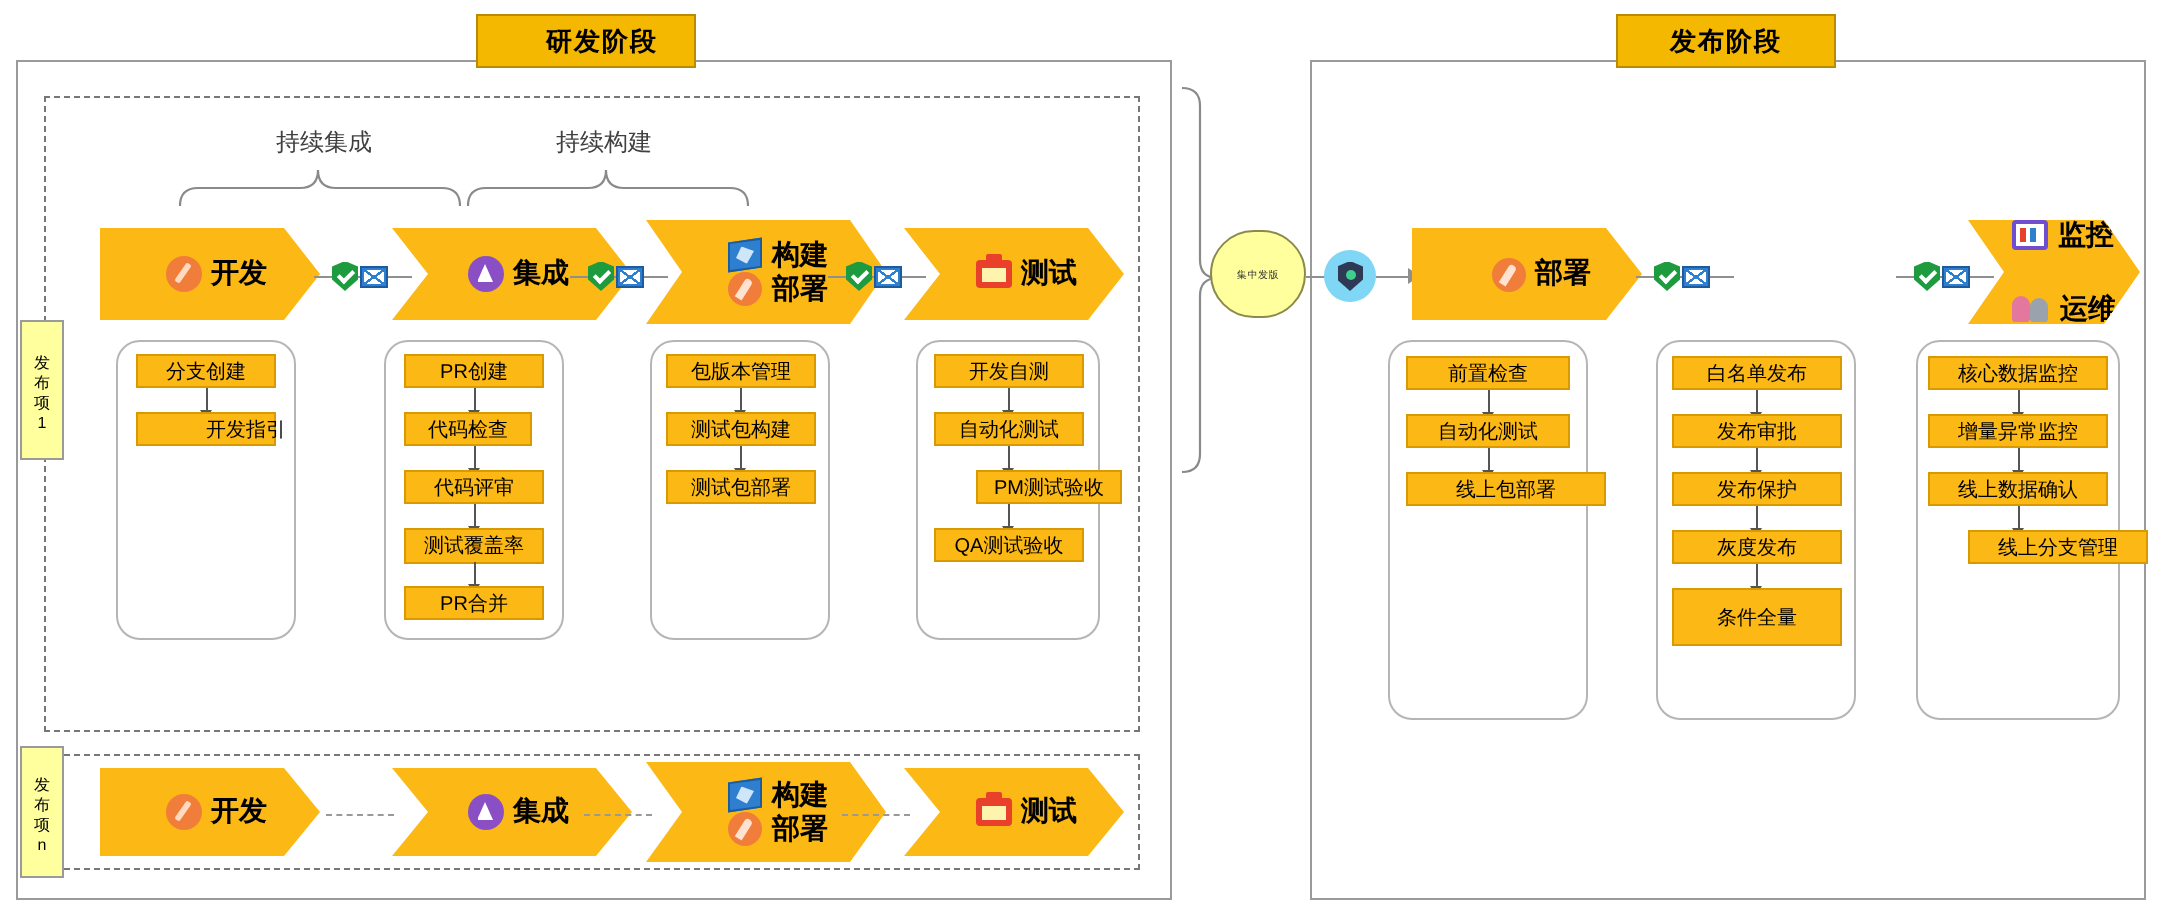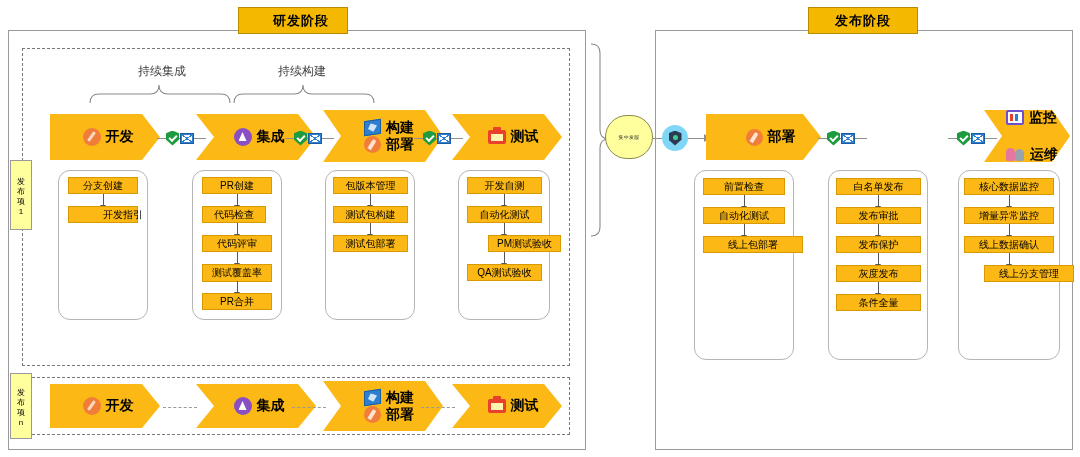--- a/index.html
+++ b/index.html
@@ -620,21 +620,21 @@
     </div>
   <div class="task-arrow" style="left:878px; top:224px; height:12px;"></div>
   <div class="task" style="left:836px; top:236px; width:85px; height:17px;">
     <span>发布保护</span>
     </div>
   <div class="task-arrow" style="left:878px; top:253px; height:12px;"></div>
   <div class="task" style="left:836px; top:265px; width:85px; height:17px;">
     <span>灰度发布</span>
     </div>
   <div class="task-arrow" style="left:878px; top:282px; height:12px;"></div>
-  <div class="task" style="left:836px; top:294px; width:85px; height:17px;">
+  <div class="task" style="left:836px; top:294px; width:85px; height:29px;">
     <span>条件全量</span>
     </div>
 
   <div class="card" style="left:958px; top:170px; width:102px; height:190px;"></div>
   <div class="task" style="left:964px; top:178px; width:90px; height:17px;">
     <span>核心数据监控</span>
     </div>
   <div class="task-arrow" style="left:1009px; top:195px; height:12px;"></div>
   <div class="task" style="left:964px; top:207px; width:90px; height:17px;">
     <span>增量异常监控</span>

